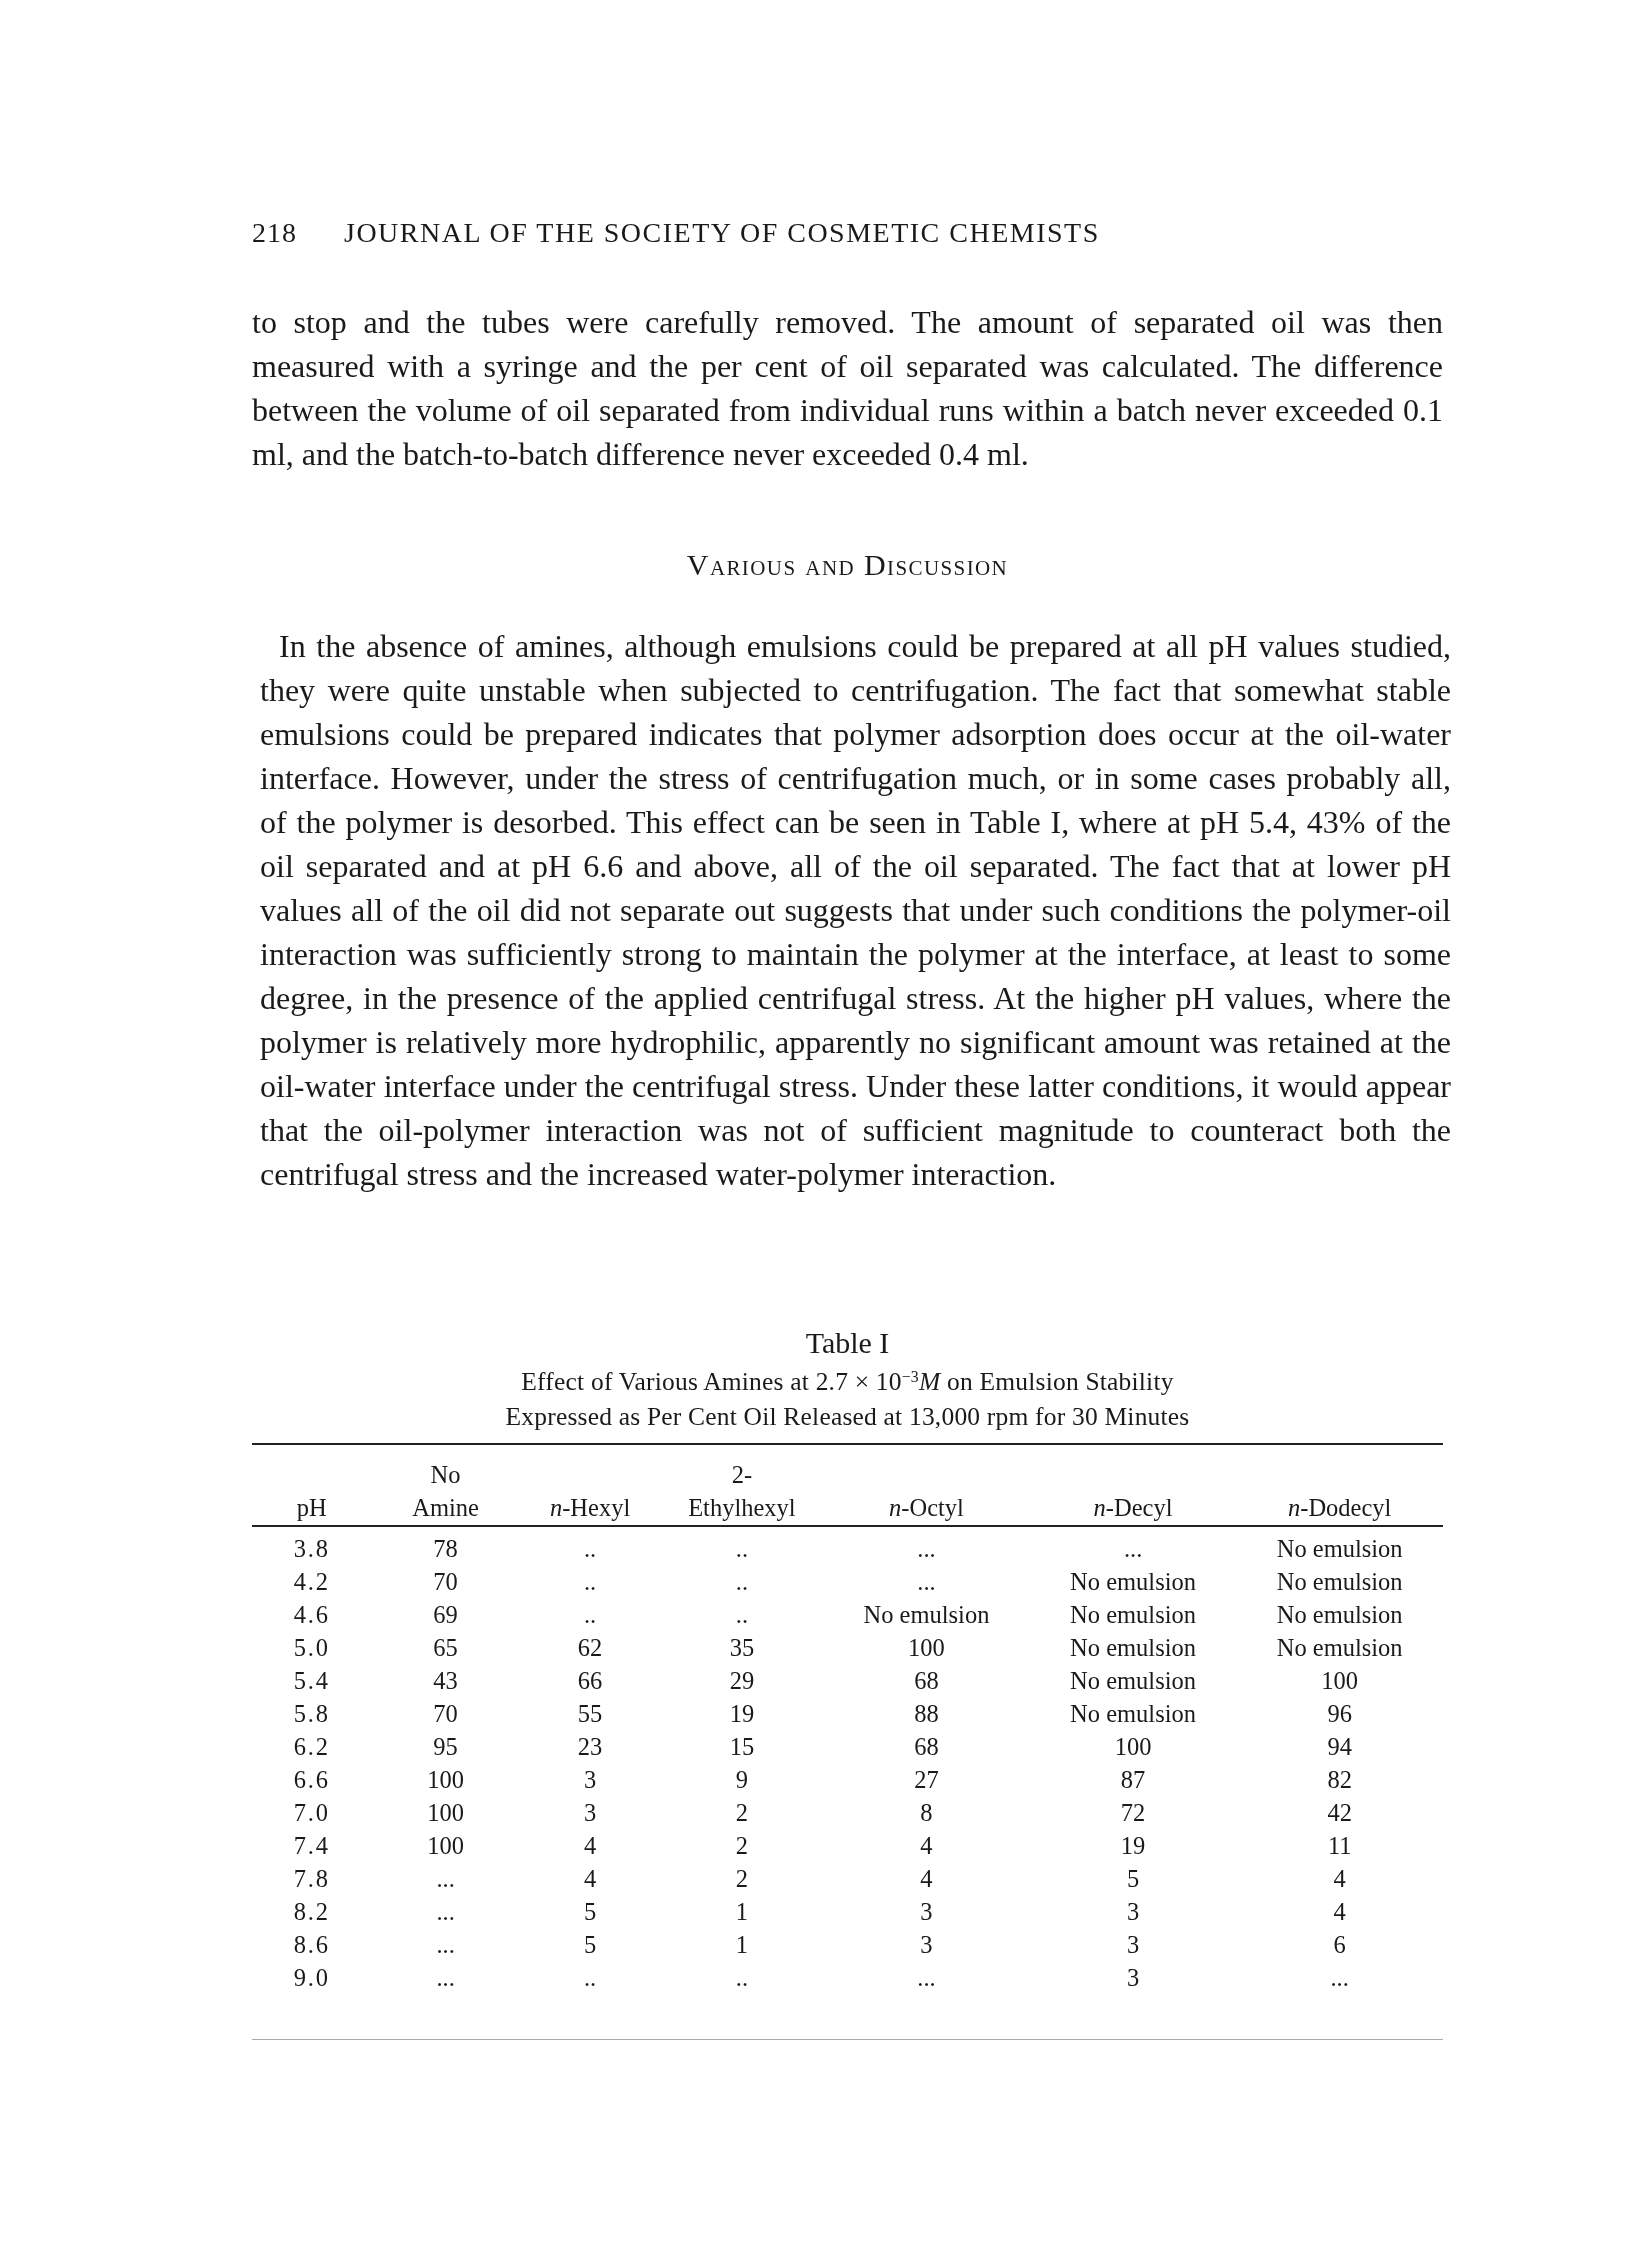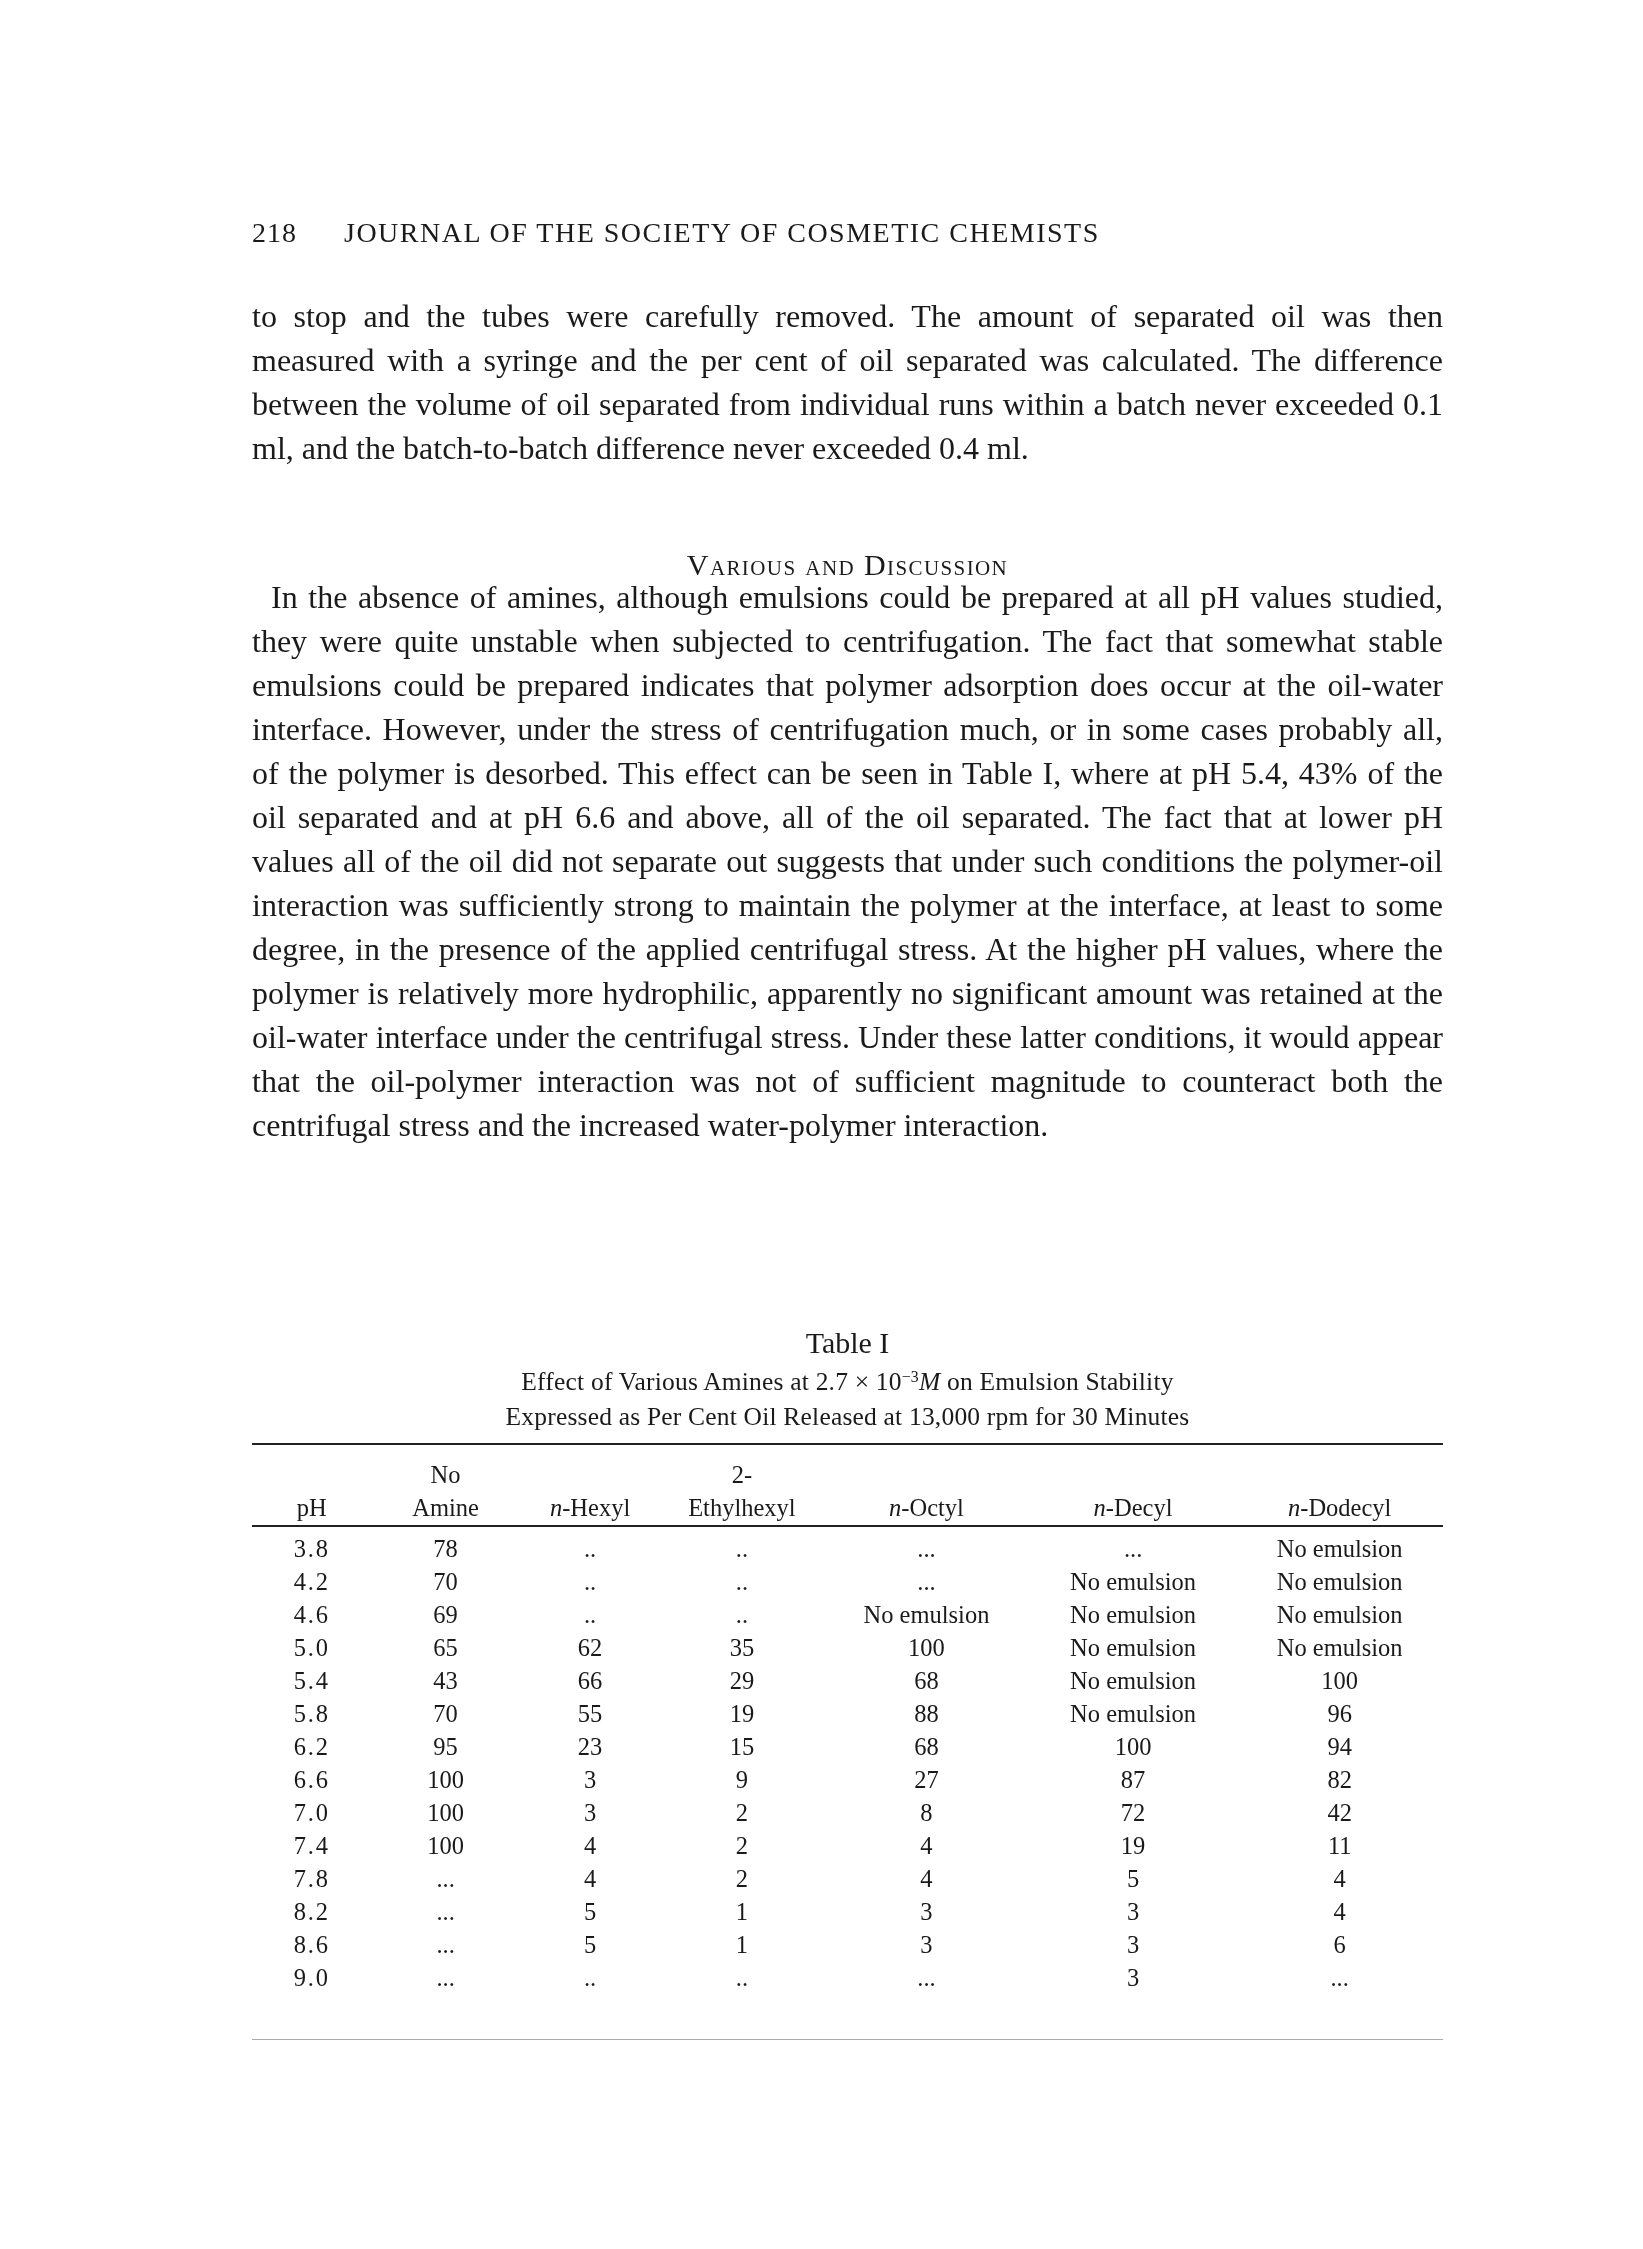--- a/index.html
+++ b/index.html
@@ -11,27 +11,27 @@
     position: absolute; left: 252px; top: 217px; width: 1191px;
     font-size: 28px; letter-spacing: 1px; white-space: nowrap;
   }
   .header .page-num { display: inline-block; width: 92px; }
   .header .journal { display: inline-block; letter-spacing: 1.5px; }
   .para {
     position: absolute; left: 252px; width: 1191px;
     font-size: 32px; line-height: 44px; text-align: justify;
     text-align-last: left; hyphens: manual;
   }
-  .para1 { top: 294px; }
+  .para1 { top: 300px; }
   .heading {
     position: absolute; left: 252px; top: 548px; width: 1191px;
     text-align: center; font-size: 30px; letter-spacing: 1.4px;
     font-variant: small-caps;
   }
-  .para2 { top: 575px; text-indent: 19px; }
+  .para2 { top: 624px; text-indent: 19px; margin-left: 8px; }
   .table-title {
     position: absolute; left: 252px; top: 1326px; width: 1191px;
     text-align: center; font-size: 30px;
   }
   .table-caption {
     position: absolute; left: 252px; width: 1191px; text-align: center;
     font-size: 25.5px; letter-spacing: 0.2px;
   }
   .cap1 { top: 1367px; }
   .cap2 { top: 1402px; }

